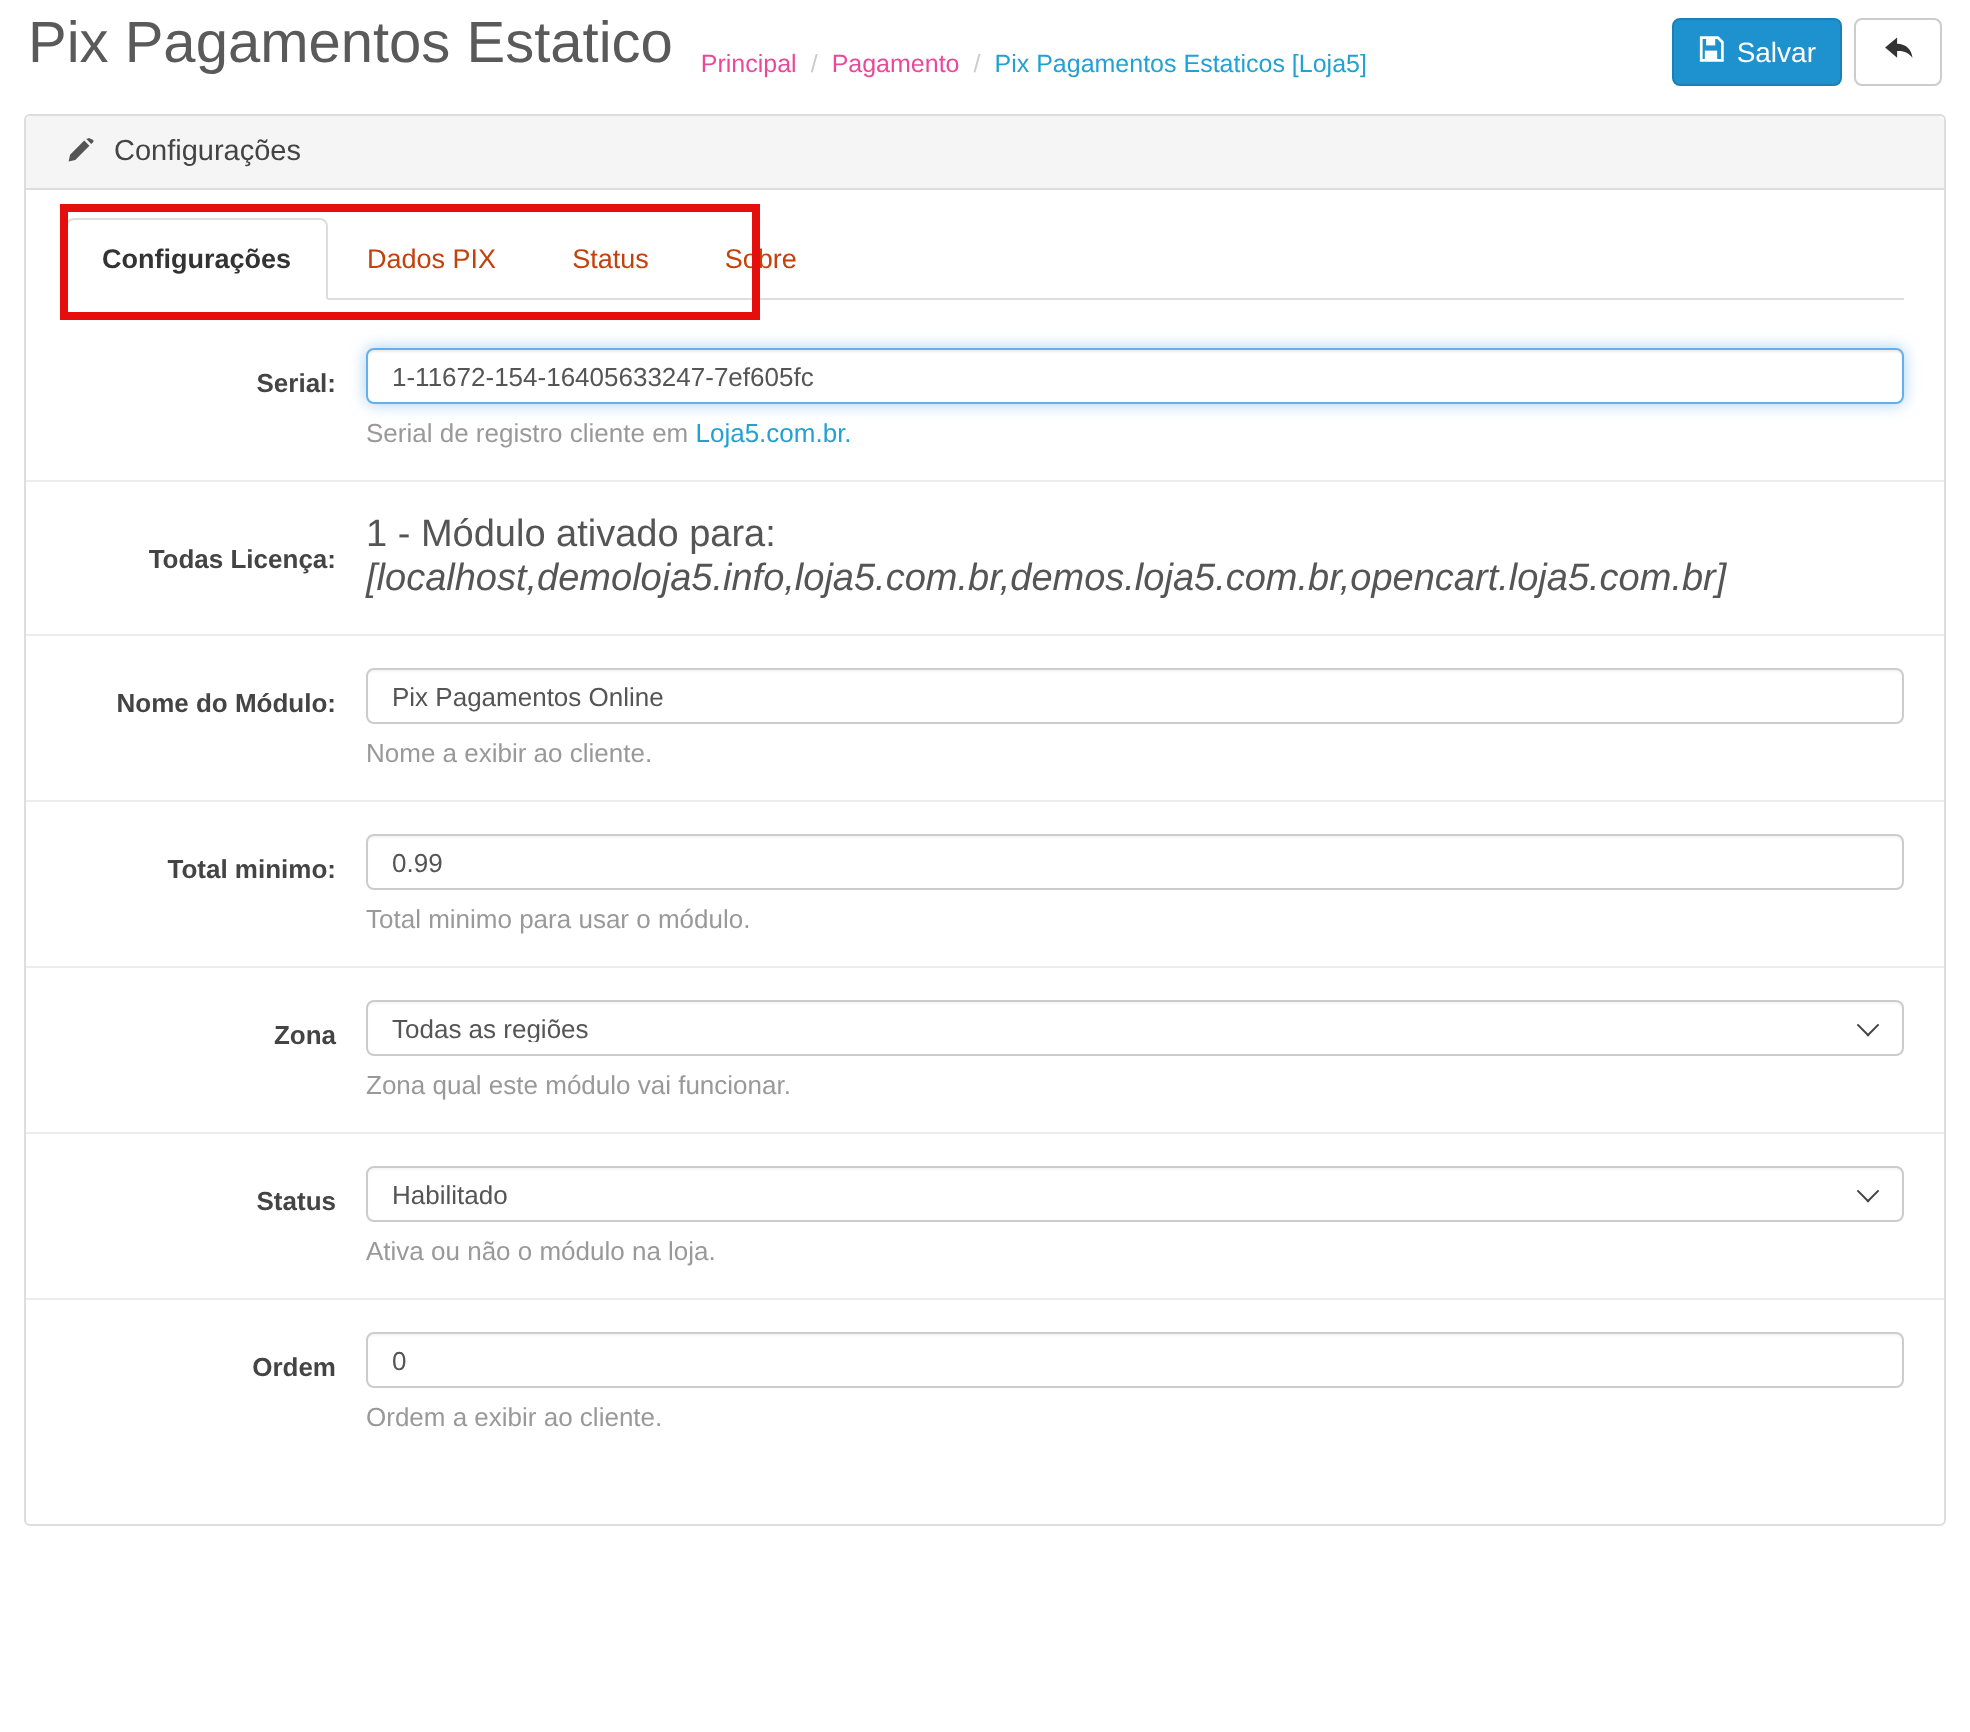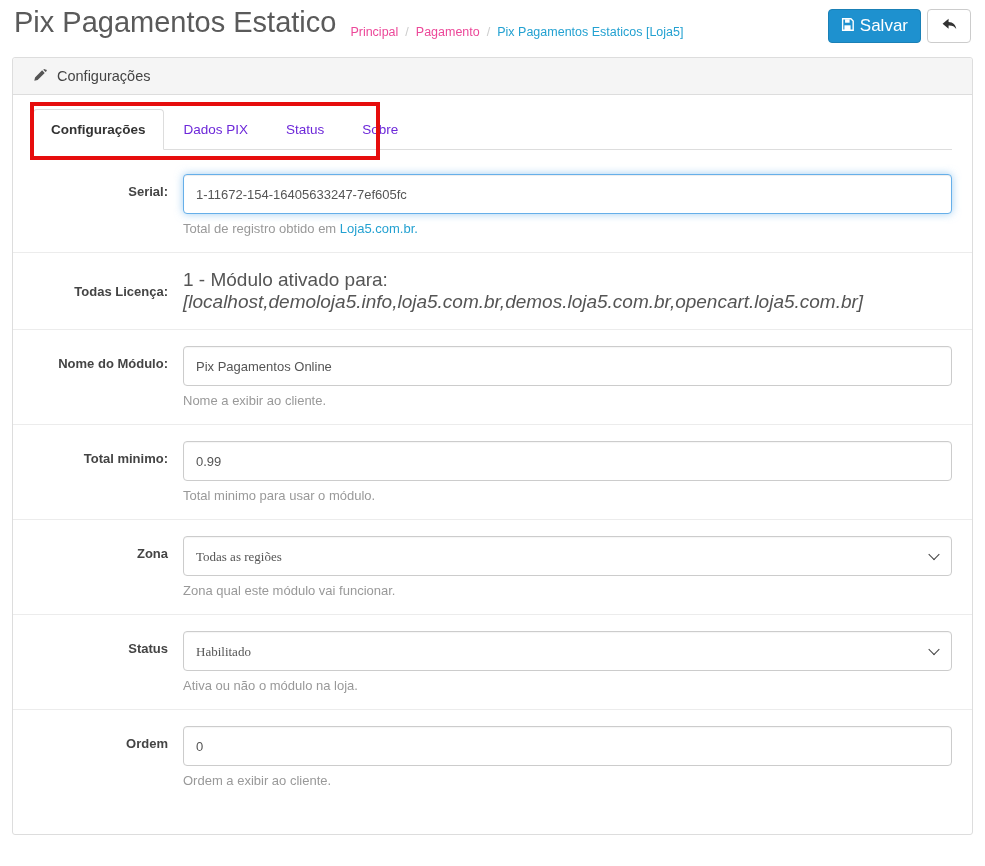--- a/index.html
+++ b/index.html
@@ -25,21 +25,21 @@
   .breadcrumb a { text-decoration: none; }
   .breadcrumb .crumb { color: #ec4899; }
   .breadcrumb .divider { color: #ccc; padding: 0 7px; }
   .breadcrumb li:last-child .crumb { color: #23a1d1; }
 
   .header-buttons { display: flex; align-items: flex-start; padding-top: 3px; }
   .btn { cursor: pointer; font-family: inherit; }
   .btn-primary {
     display: inline-flex; align-items: center; gap: 6px;
     background: #1e91cf; border: 1px solid #1a80b6; color: #fff;
-    font-size: 17px; padding: 7px 12px; border-radius: 4px; height: 34px;
+    font-size: 14px; padding: 7px 12px; border-radius: 4px; height: 34px;
   }
   .btn-default {
     display: inline-flex; align-items: center; justify-content: center;
     background: #fff; border: 1px solid #ccc; border-radius: 4px;
     width: 44px; height: 34px; margin-left: 6px;
   }
 
   
   .panel {
     border: 1px solid #ddd; border-radius: 3px; margin-top: 6px; background: #fff;
@@ -49,21 +49,21 @@
     padding: 10px 20px; font-size: 14.5px; color: #444;
     border-radius: 3px 3px 0 0; display: flex; align-items: center; gap: 10px;
   }
   .panel-heading .icon { color: #555; display: inline-flex; }
 
   
   .tabs-area { position: relative; padding: 14px 20px 0 20px; }
   .nav-tabs { display: flex; list-style: none; border-bottom: 1px solid #ddd; }
   .nav-tabs li { margin-bottom: -1px; margin-right: 2px; }
   .nav-tabs a {
-    display: block; padding: 12px 17px; font-size: 13.5px; color: #6d28d9;
+    display: block; padding: 12px 17px; font-size: 13.5px; color: #c2410c;
     text-decoration: none; border: 1px solid transparent; border-radius: 4px 4px 0 0;
     background: transparent;
   }
   .nav-tabs li.active a {
     background: #fff; border-color: #ddd #ddd transparent #ddd;
     color: #333; font-weight: bold;
   }
   .annotation-box {
     position: absolute; left: 17px; top: 7px; width: 350px; height: 58px;
     border-style: solid; border-width: 4px; pointer-events: none; z-index: 4;
@@ -74,30 +74,30 @@
   .form-group.first { border-top: none; padding-top: 24px; }
   .form-group.last { padding-bottom: 46px; }
   .col-label {
     flex: 0 0 150px; text-align: right; padding-right: 15px; padding-top: 10px;
     font-weight: bold; font-size: 13px; color: #444;
   }
   .form-group.static-row { align-items: center; }
   .form-group.static-row .col-label { padding-top: 0; }
   .col-input { flex: 1; min-width: 0; }
   .form-control {
-    width: 100%; height: 40px; padding: 6px 12px; font-size: 13px; color: #555;
+    width: 100%; height: 28px; padding: 6px 12px; font-size: 13px; color: #555;
     font-family: inherit; background: #fff; border: 1px solid #ccc; border-radius: 4px;
     box-shadow: inset 0 1px 1px rgba(0,0,0,.04);
   }
   .form-control.focused {
     border-color: #66afe9; outline: 0;
     box-shadow: inset 0 1px 1px rgba(0,0,0,.075), 0 0 8px rgba(102,175,233,.6);
   }
   .select-wrap { position: relative; }
-  select.form-control { appearance: none; -webkit-appearance: none; -moz-appearance: none; padding-right: 12px; font-family: Liberation Serif, serif; }
+  select.form-control { appearance: none; -webkit-appearance: none; -moz-appearance: none; padding-right: 12px; }
   .chevron {
     position: absolute; right: 14px; top: 50%; width: 8px; height: 8px;
     border-right: 1.6px solid #444; border-bottom: 1.6px solid #444;
     transform: translateY(-68%) rotate(45deg); pointer-events: none;
   }
   .help-text { margin-top: 7px; font-size: 13px; color: #999; }
   .help-text a { color: #23a1d1; text-decoration: none; }
   .static-value { font-size: 19px; color: #555; }
   .static-value .domains { font-style: italic; }
 </style>
@@ -172,21 +172,21 @@
       </ul>
     </div>
 
     <div class="tab-content">
 
       <div class="form-group first">
         <label class="col-label">Serial:</label>
         <div class="col-input">
           <input type="text" class="form-control focused" autofocus="" value="1-11672-154-16405633247-7ef605fc" style="">
           <div class="help-text">
-            <span>Total de registro obtido em </span><a href="#">Loja5.com.br.</a>
+            <span>Serial de registro cliente em </span><a href="#">Loja5.com.br.</a>
           </div>
         </div>
       </div>
 
       <div class="form-group static-row">
         <label class="col-label">Todas Licença:</label>
         <div class="col-input">
           <div class="static-value">
             <span>1 - Módulo ativado para: </span><span class="domains">[localhost,demoloja5.info,loja5.com.br,demos.loja5.com.br,opencart.loja5.com.br]</span>
           </div>

